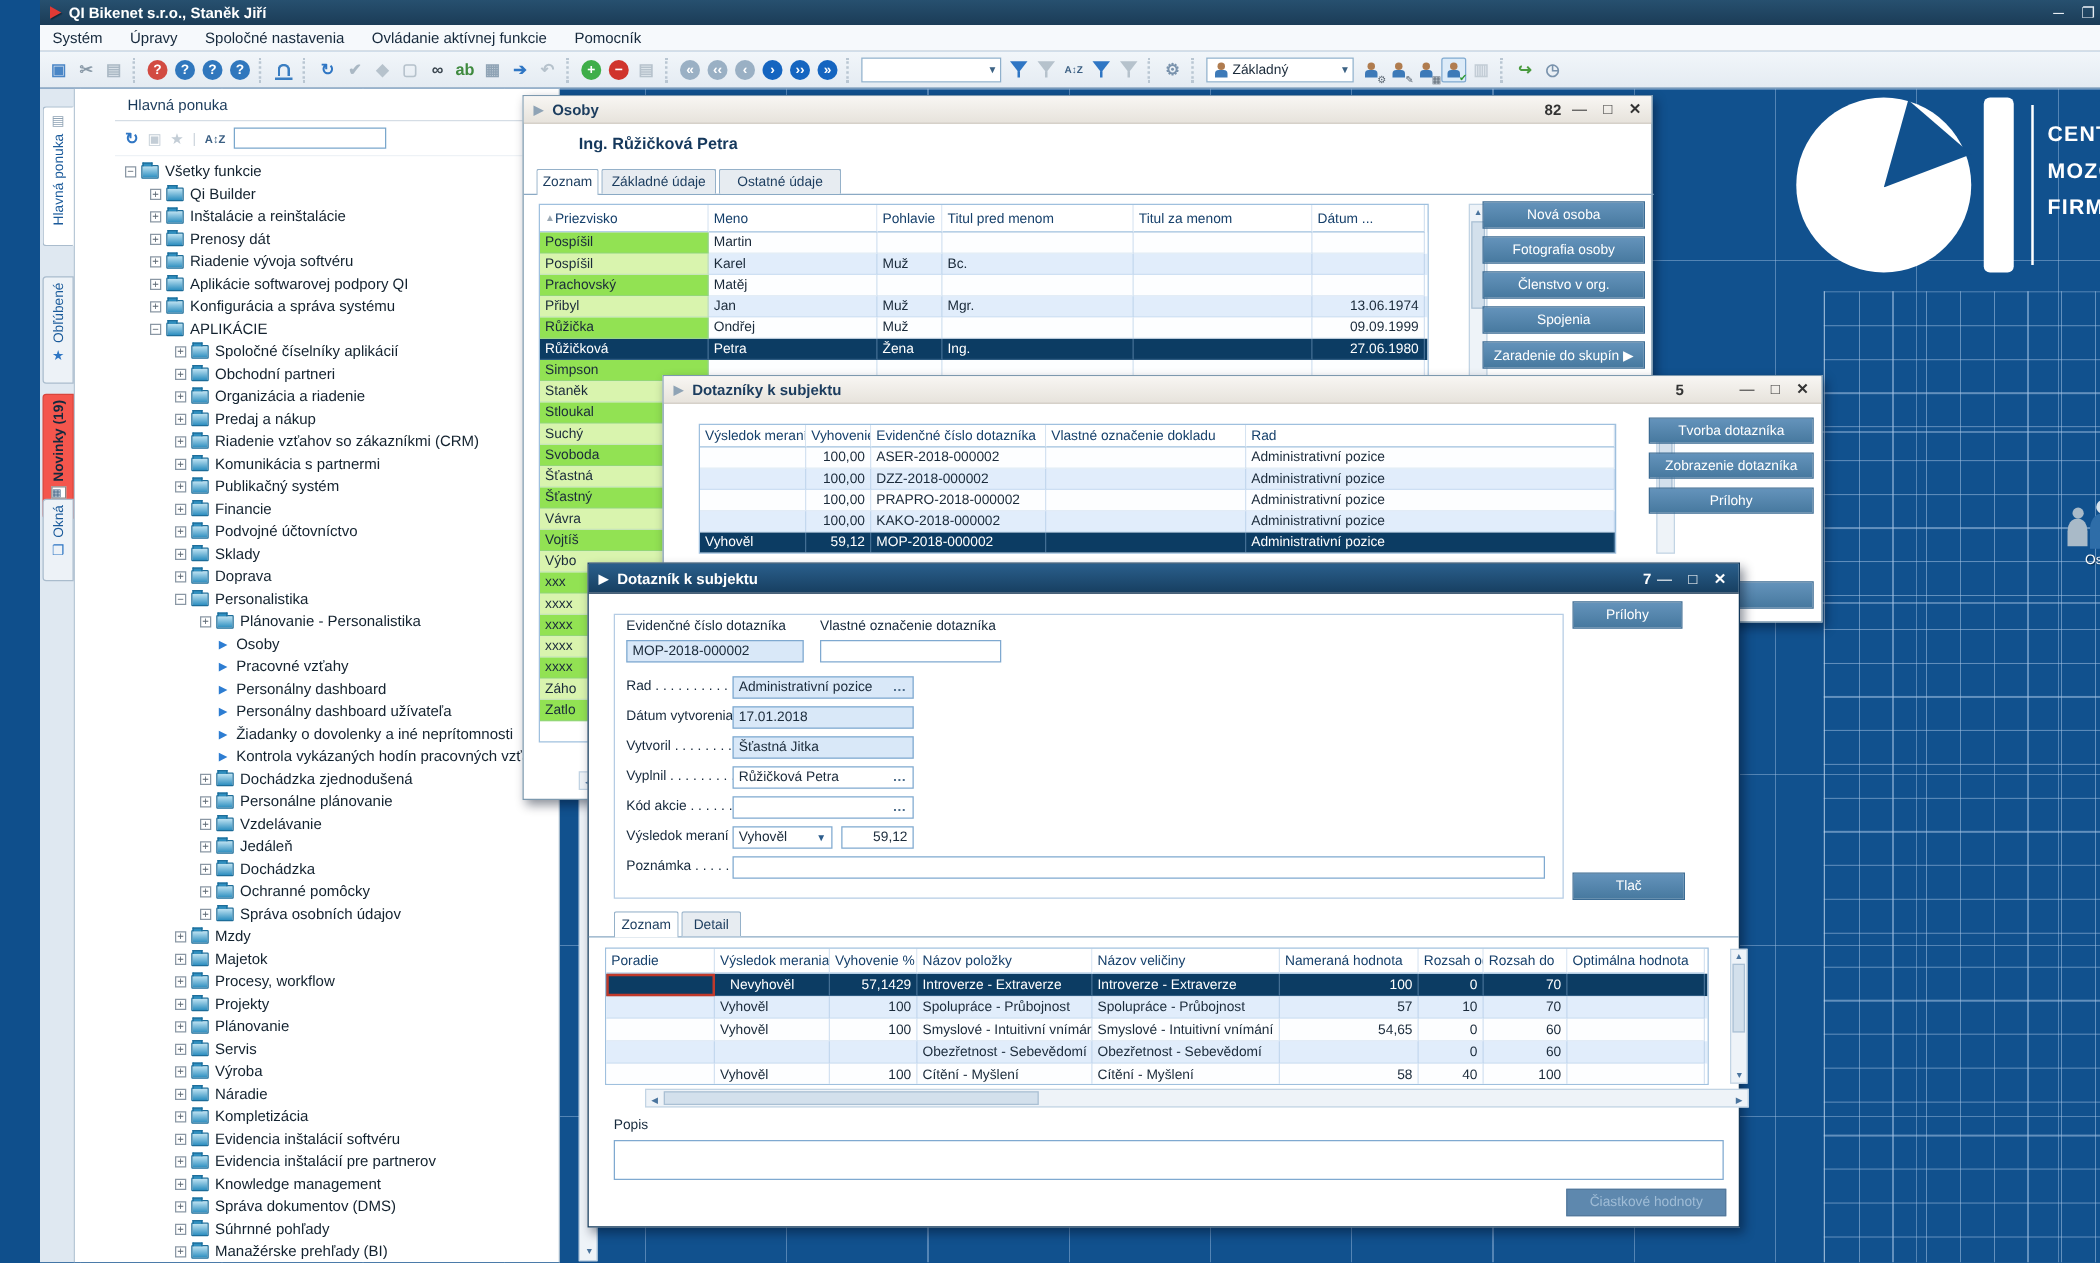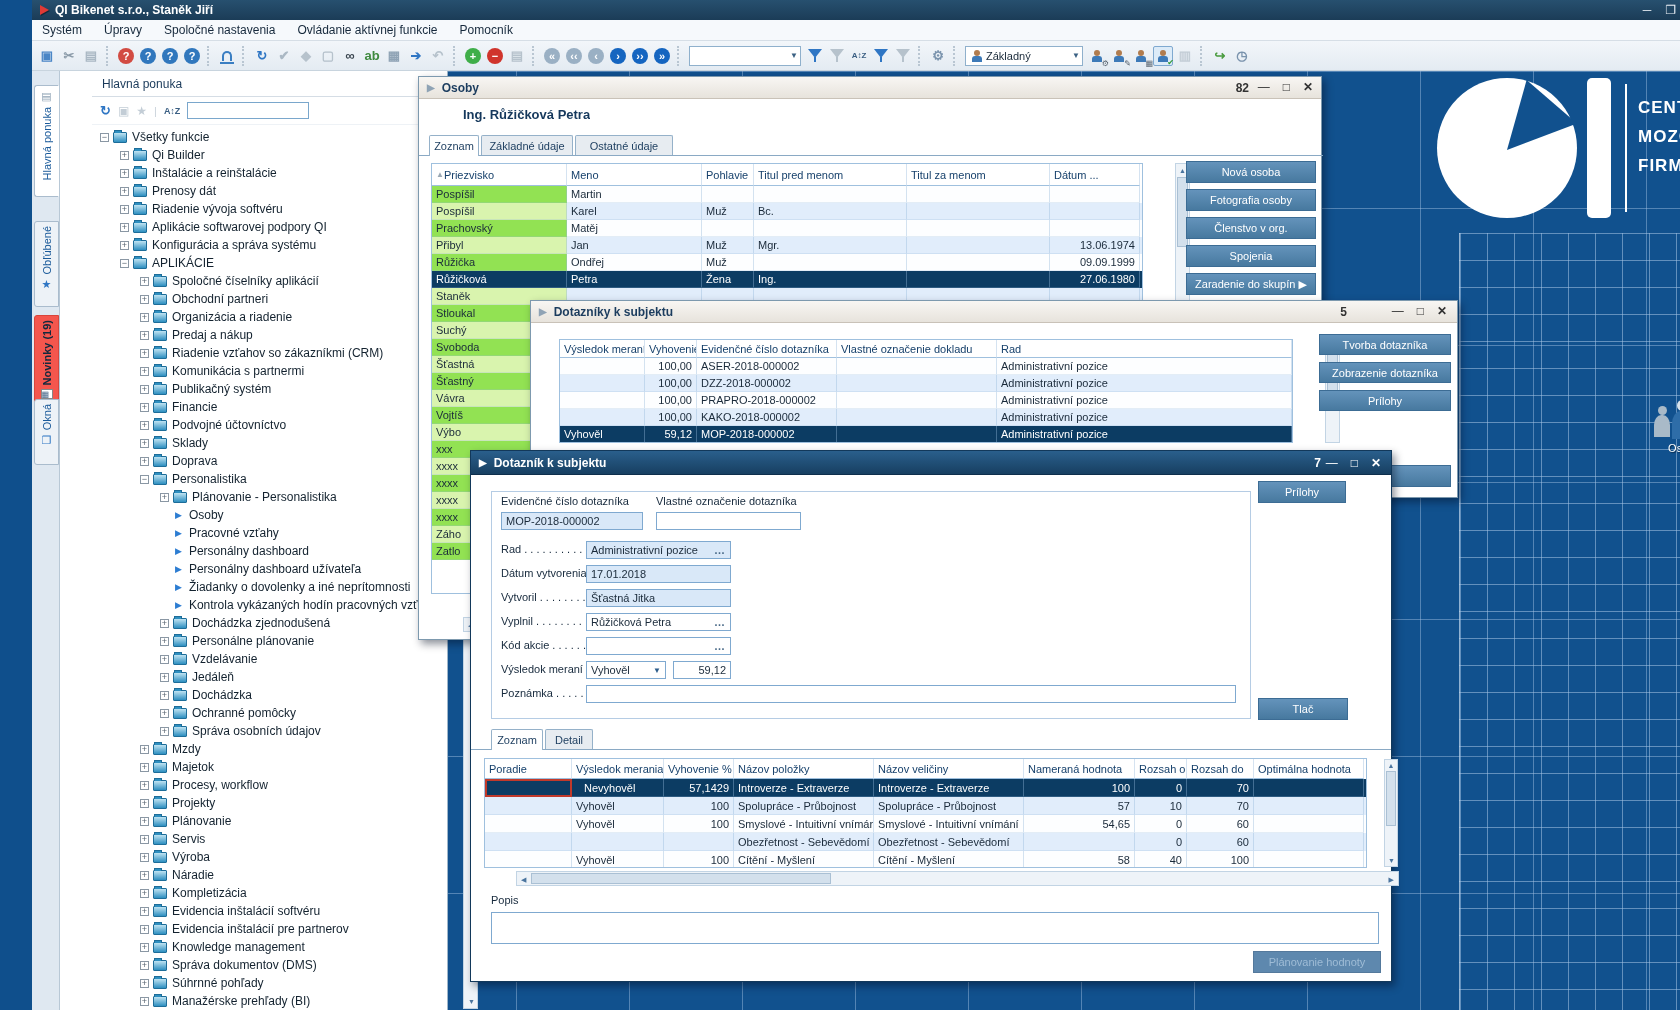--- a/index.html
+++ b/index.html
@@ -646,20 +646,28 @@
         <div class="gcell num" style="width: 90px; height: 17px;">09.09.1999</div>
       </div>
       <div class="grow rsel" style="height: 17px;">
         <div class="gcell" style="width: 135px; height: 17px;">Růžičková</div>
         <div class="gcell" style="width: 135px; height: 17px;">Petra</div>
         <div class="gcell" style="width: 52px; height: 17px;">Žena</div>
         <div class="gcell" style="width: 153px; height: 17px;">Ing.</div>
         <div class="gcell" style="width: 143px; height: 17px;"></div>
         <div class="gcell num" style="width: 90px; height: 17px;">27.06.1980</div>
       </div>
+      <div class="grow gwhite" style="height: 17px;">
+        <div class="gcell cell-green-b" style="width: 135px; height: 17px;">Simpson</div>
+        <div class="gcell" style="width: 135px; height: 17px;"></div>
+        <div class="gcell" style="width: 52px; height: 17px;"></div>
+        <div class="gcell" style="width: 153px; height: 17px;"></div>
+        <div class="gcell" style="width: 143px; height: 17px;"></div>
+        <div class="gcell num" style="width: 90px; height: 17px;"></div>
+      </div>
       <div class="grow gstripe" style="height: 17px;">
         <div class="gcell cell-green-p" style="width: 135px; height: 17px;">Staněk</div>
         <div class="gcell" style="width: 135px; height: 17px;"></div>
         <div class="gcell" style="width: 52px; height: 17px;"></div>
         <div class="gcell" style="width: 153px; height: 17px;"></div>
         <div class="gcell" style="width: 143px; height: 17px;"></div>
         <div class="gcell num" style="width: 90px; height: 17px;"></div>
       </div>
       <div class="grow gwhite" style="height: 17px;">
         <div class="gcell cell-green-b" style="width: 135px; height: 17px;">Stloukal</div>
@@ -1028,14 +1036,14 @@
     <div class="thumb" style="position:absolute;left:1px;top:11px;width:10px;height:55px;"></div>
     <span class="arr" style="position:absolute;bottom:2px;left:3px;">▼</span>
   </div>
   <div class="abs scrollh scrollv" style="left:13px;top:420px;width:883px;height:15px;">
     <span class="arr" style="position:absolute;left:4px;top:4px;">◀</span>
     <div class="thumb" style="position:absolute;left:14px;top:1px;width:300px;height:11px;"></div>
     <span class="arr" style="position:absolute;right:4px;top:4px;">▶</span>
   </div>
   <span class="flabel" style="left:20px;top:443px;">Popis</span>
   <div class="fld" style="left:20px;top:461px;width:888px;height:32px;"></div>
-  <div class="sbtn disabled" style="left:782px;top:500px;width:128px;height:22px;">Plánovanie hodnoty</div>
+  <div class="sbtn disabled" style="left:782px;top:500px;width:128px;height:22px;">Čiastkové hodnoty</div>
 </div>
 
 </body></html>

